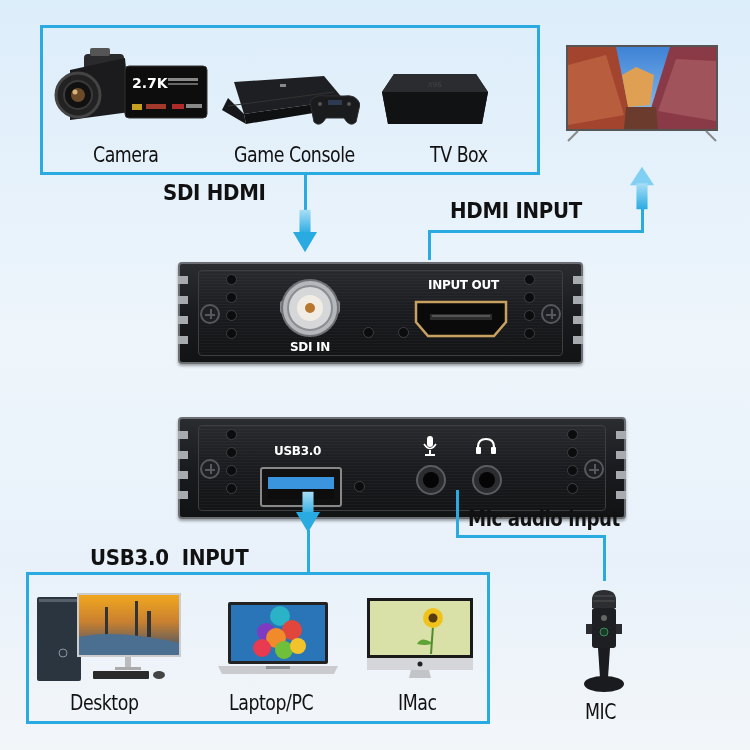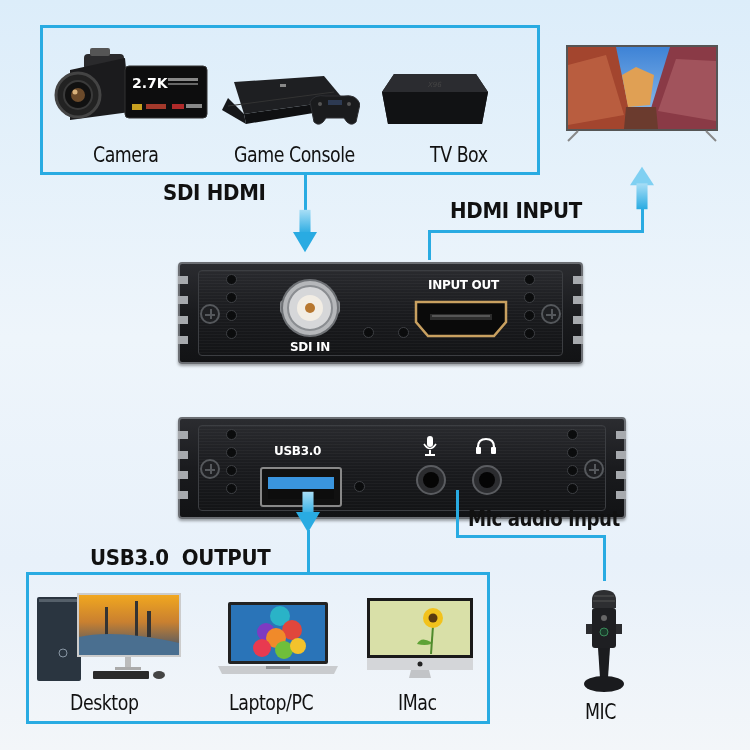--- a/index.html
+++ b/index.html
@@ -225,21 +225,21 @@
   <defs>
       <linearGradient id="gd2" x1="0" y1="0" x2="0" y2="1">
         <stop offset="0" stop-color="#a8def6"></stop>
         <stop offset="1" stop-color="#29abe2"></stop>
       </linearGradient>
     </defs>
   <rect x="7" y="0" width="12" height="26" fill="url(#gd2)"></rect>
   <path d="M0 22 L26 22 L13 44 Z" fill="#29abe2"></path>
 </svg>
 <div class="line" style="left:307px; top:530px; width:3px; height:44px;"></div>
-<div class="label title-label" style="left:90px; top:545px; white-space:pre;">USB3.0  OUTPUT</div>
+<div class="label title-label" style="left:90px; top:545px; white-space:pre;">USB3.0  INPUT</div>
 
 <div class="frame" style="left:26px; top:572px; width:464px; height:152px;"></div>
 
 <div class="abs" style="left:35px; top:593px; width:150px; height:90px;">
   <svg width="150" height="90" viewBox="0 0 150 90">
     <rect x="2" y="4" width="44" height="84" rx="2" fill="#2a3540"></rect>
     <rect x="4" y="6" width="40" height="3" fill="#55606a"></rect>
     <circle cx="28" cy="60" r="4" fill="none" stroke="#8896a3" stroke-width="1"></circle>
     <defs>
         <linearGradient id="city" x1="0" y1="0" x2="0" y2="1">

